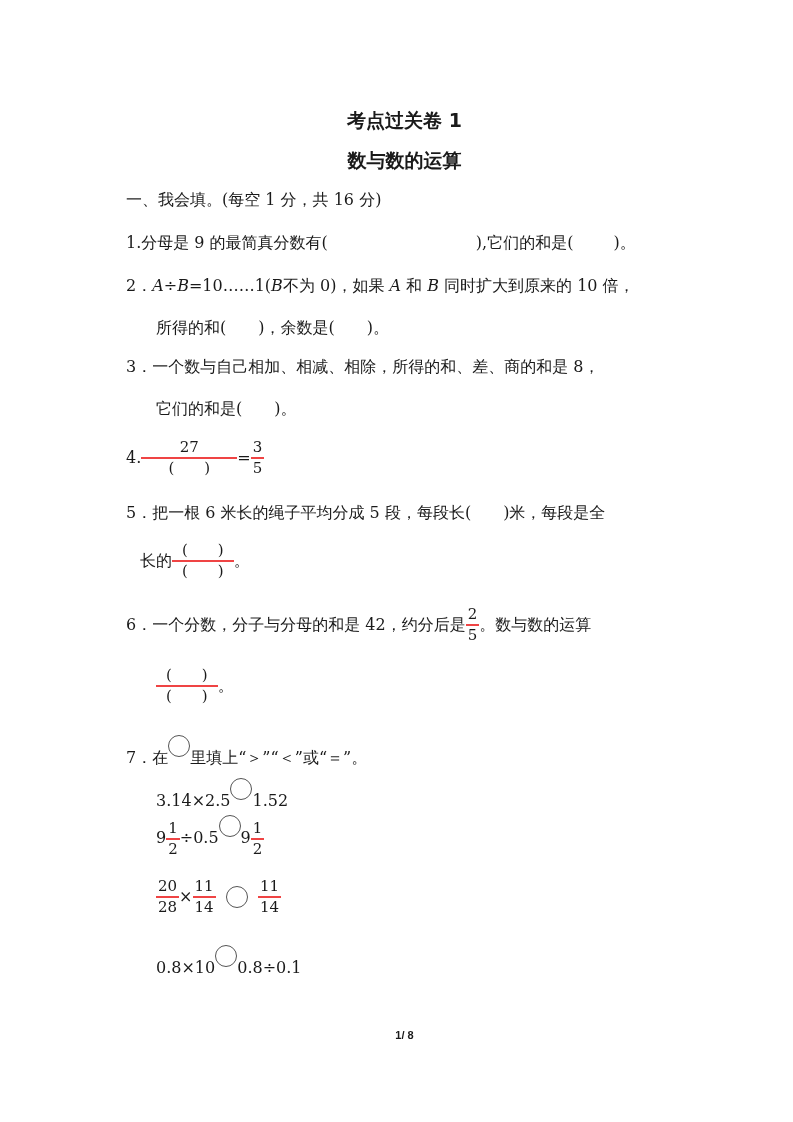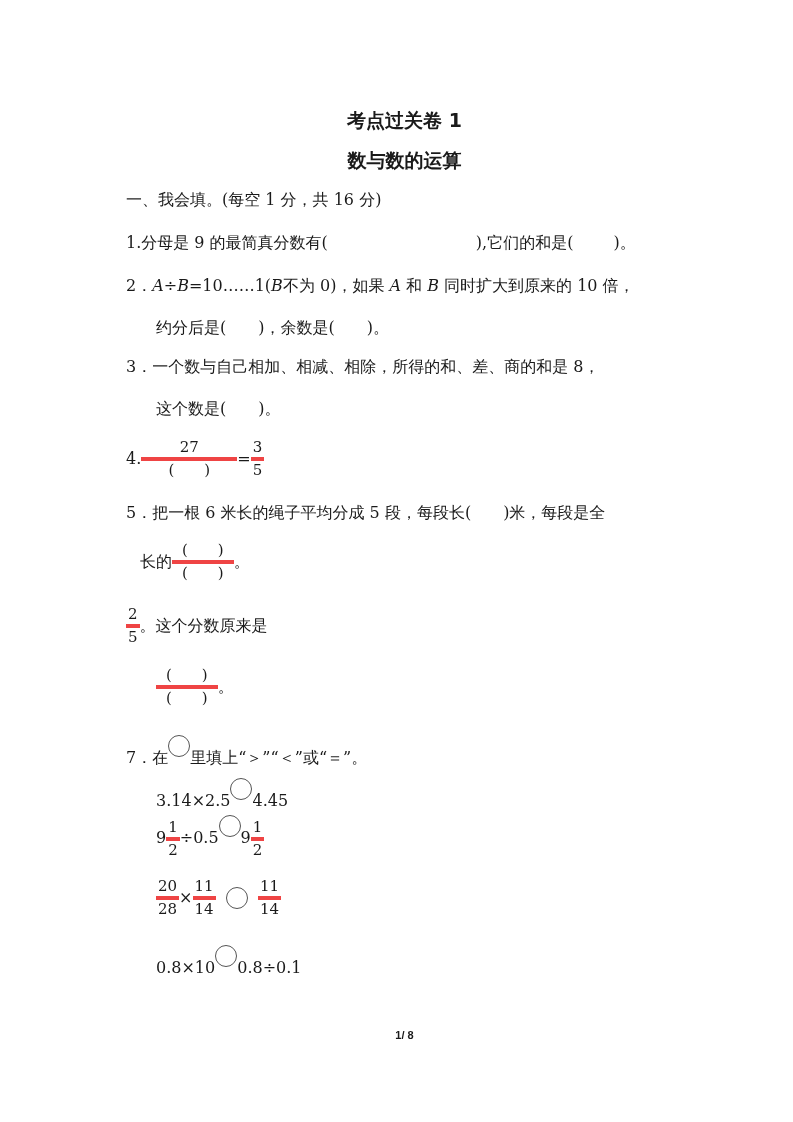--- a/index.html
+++ b/index.html
@@ -4,21 +4,21 @@
 <style>
   html, body { margin: 0; padding: 0; background: #ffffff; }
   body { width: 793px; height: 1122px; position: relative; overflow: hidden;
          font-family: "DejaVu Serif", "Liberation Serif", serif; color: #1a1a1a; }
   .abs { position: absolute; white-space: nowrap; margin-left: 8px; }
   .title { font-family: "DejaVu Sans", "Liberation Sans", sans-serif; font-weight: bold;
            font-size: 19px; left: 0; width: 793px; text-align: center; }
   .line { font-size: 16px; line-height: 20px; }
   .frac { display: inline-flex; flex-direction: column; align-items: center; vertical-align: middle;
           font-size: 15px; line-height: 19px; }
-  .frac .num { border-bottom: 4px solid #ef4444; padding: 0 2px; text-align: center; }
+  .frac .num { border-bottom: 2px solid #ef4444; padding: 0 2px; text-align: center; }
   .frac .den { text-align: center; padding: 0 2px; }
   .blank { display: inline-block; }
   .circle { display: inline-block; width: 22px; height: 22px; border: 1.3px solid #555;
             border-radius: 50%; vertical-align: 6px; box-sizing: border-box; }
   .ital { font-style: italic; }
   .pagenum { font-family: "Liberation Sans", sans-serif; font-weight: bold; font-size: 11px;
              left: 0; width: 793px; text-align: center; }
 </style>
 </head>
 <body>
@@ -29,26 +29,26 @@
 <div class="abs line" style="left:118px; top:190px;text-align:center;">一、我会填。(每空 1 分，共 16 分)</div>
 
 <div class="abs line" style="left:118px; top:233px;">
   <span>1.分母是 9 的最简真分数有(</span><span class="blank" style="width:148px;"></span><span>),它们的和是(</span><span class="blank" style="width:40px;"></span><span>)。</span>
 </div>
 
 <div class="abs line" style="left:118px; top:276px;">
   <span>2．</span><span class="ital">A</span><span>÷</span><span class="ital">B</span><span>=10……1(</span><span class="ital">B</span><span>不为 0)，如果 </span><span class="ital">A</span><span> 和 </span><span class="ital">B</span><span> 同时扩大到原来的 10 倍，</span>
 </div>
 <div class="abs line" style="left:148px; top:318px;">
-  <span>约分后是(</span><span class="blank" style="width:32px;"></span><span>)，余数是(</span><span class="blank" style="width:32px;"></span><span>)。</span>
+  <span>所得的和(</span><span class="blank" style="width:32px;"></span><span>)，余数是(</span><span class="blank" style="width:32px;"></span><span>)。</span>
 </div>
 
 <div class="abs line" style="left:118px; top:357px;">3．一个数与自己相加、相减、相除，所得的和、差、商的和是 8，</div>
 <div class="abs line" style="left:148px; top:399px;">
-  <span>这个数是(</span><span class="blank" style="width:32px;"></span><span>)。</span>
+  <span>它们的和是(</span><span class="blank" style="width:32px;"></span><span>)。</span>
 </div>
 
 <div class="abs line" style="left:118px; top:438px;">
   <span>4.</span><span class="frac" style="width:96px;">
       <span class="num" style="width:92px;">27</span>
       <span class="den">(　　)</span>
     </span><span>=</span><span class="frac">
       <span class="num">3</span>
       <span class="den">5</span>
     </span>
@@ -56,38 +56,38 @@
 
 <div class="abs line" style="left:118px; top:503px;">5．把一根 6 米长的绳子平均分成 5 段，每段长(　　)米，每段是全</div>
 <div class="abs line" style="left:132px; top:541px;">
   <span>长的</span><span class="frac">
       <span class="num" style="padding:0 10px;">(　　)</span>
       <span class="den">(　　)</span>
     </span><span>。</span>
 </div>
 
 <div class="abs line" style="left:118px; top:605px;">
-  <span class="frac">
+  <span>6．一个分数，分子与分母的和是 42，约分后是</span><span class="frac">
       <span class="num">2</span>
       <span class="den">5</span>
-    </span><span>。这个分数原来是</span>
+    </span><span>。数与数的运算</span>
 </div>
 <div class="abs line" style="left:148px; top:666px;">
   <span class="frac">
       <span class="num" style="padding:0 10px;">(　　)</span>
       <span class="den">(　　)</span>
     </span><span>。</span>
 </div>
 
 <div class="abs line" style="left:118px; top:735px;">
   <span>7．在</span><span class="circle"></span><span>里填上“＞”“＜”或“＝”。</span>
 </div>
 
 <div class="abs line" style="left:148px; top:778px;">
-  <span>3.14×2.5</span><span class="circle"></span><span>4.45</span>
+  <span>3.14×2.5</span><span class="circle"></span><span>1.52</span>
 </div>
 
 <div class="abs line" style="left:148px; top:815px;">
   <span>9</span><span class="frac">
       <span class="num">1</span>
       <span class="den">2</span>
     </span><span>÷0.5</span><span class="circle"></span><span>9</span><span class="frac">
       <span class="num">1</span>
       <span class="den">2</span>
     </span>

